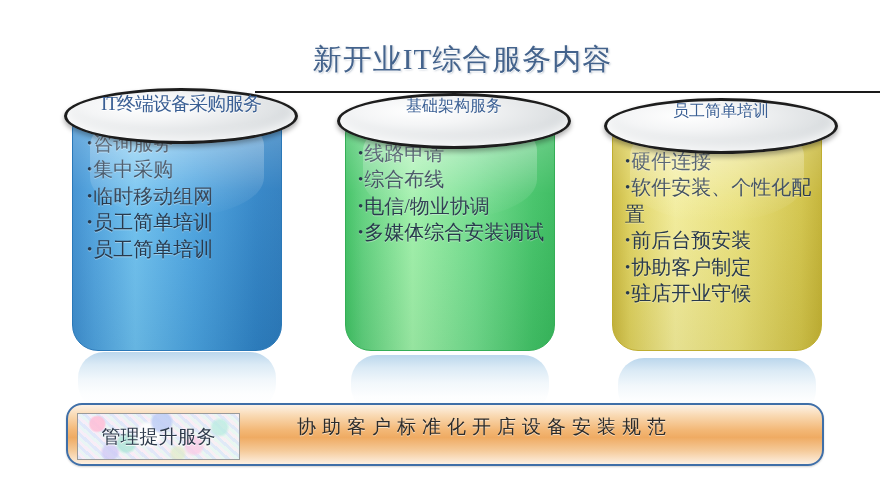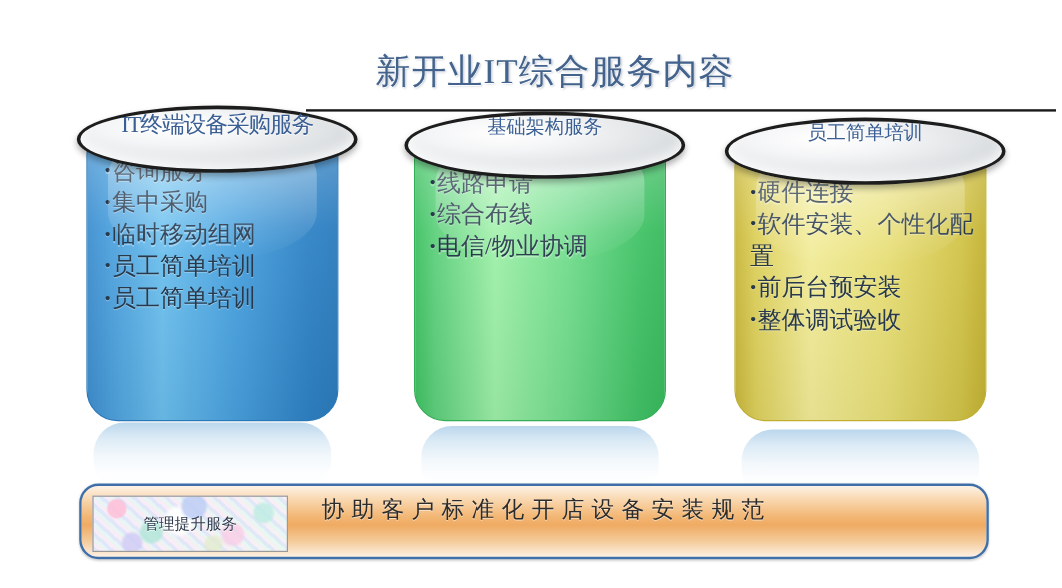--- a/index.html
+++ b/index.html
@@ -145,34 +145,34 @@
       radial-gradient(circle at 52% 18%, rgba(190,205,245,.85) 0 9px, rgba(255,255,255,0) 12px),
       radial-gradient(circle at 72% 70%, rgba(250,205,230,.8) 0 8px, rgba(255,255,255,0) 11px),
       radial-gradient(circle at 88% 30%, rgba(185,235,225,.75) 0 7px, rgba(255,255,255,0) 10px),
       radial-gradient(circle at 20% 85%, rgba(205,200,245,.75) 0 7px, rgba(255,255,255,0) 10px),
       radial-gradient(circle at 62% 88%, rgba(225,235,200,.7) 0 6px, rgba(255,255,255,0) 9px),
       radial-gradient(circle at 44% 45%, rgba(255,255,255,.9) 0 10px, rgba(255,255,255,0) 14px),
       repeating-linear-gradient(42deg, rgba(210,225,250,.55) 0 3px, rgba(255,235,245,.45) 3px 6px, rgba(225,250,240,.5) 6px 9px),
       linear-gradient(135deg,#eef0fb 0%,#f6eef6 50%,#eef6f2 100%);
   }
   .mgmt-box .mgmt-label{
-    font-size:13px;color:#2f3b4c;
+    font-size:19px;color:#2f3b4c;
     text-shadow:0 1px 0 rgba(255,255,255,.9);
     position:relative;z-index:2;
   }
   .bar-lines{
     position:absolute;
     color:#2c2c2c;
     font-size:19px;
     line-height:29px;
     letter-spacing:6px;
     text-shadow:0 1px 0 rgba(255,255,255,.55);
     white-space:nowrap;
   }
-  .bar-lines div{font-family:Liberation Mono, monospace;}
+  .bar-lines div{font-family:Liberation Sans, sans-serif;margin-left:29px;}
 </style>
 </head>
 <body>
 
 <div id="stage">
 
   <div class="title">新开业IT综合服务内容</div>
 
   <div class="top-rule"></div>
 
@@ -195,37 +195,39 @@
   </div>
 
   <div class="col green">
     <div class="reflect" style="left:351px;top:355px;width:198px;height:58px;"></div>
 
     <div class="body-box" style="left:345px;top:108px;width:210px;height:243px;">
       <div class="bullets" style="padding:31px 6px 0 12px;">
         <div class="li"><span class="dot">•</span><span>线路申请</span></div>
         <div class="li"><span class="dot">•</span><span>综合布线</span></div>
         <div class="li"><span class="dot">•</span><span>电信/物业协调</span></div>
+        <div class="li"><span class="dot">•</span><span>多媒体综合安装调试</span></div>
       </div>
     </div>
 
     <div class="ellipse" style="left:337px;top:93px;width:228px;height:50px;">
       <span class="cap">基础架构服务</span>
     </div>
   </div>
 
   <div class="col yellow">
     <div class="reflect" style="left:618px;top:358px;width:198px;height:58px;"></div>
 
     <div class="body-box" style="left:612px;top:113px;width:210px;height:238px;">
       <div class="bullets" style="padding:34px 6px 0 12px;">
         <div class="li"><span class="dot">•</span><span>硬件连接</span></div>
         <div class="li"><span class="dot">•</span><span>软件安装、个性化配置</span></div>
         <div class="li"><span class="dot">•</span><span>前后台预安装</span></div>
-        <div class="li"><span class="dot">•</span><span>整体调试验收</span></div>
+        <div class="li"><span class="dot">•</span><span>协助客户制定</span></div>
+        <div class="li"><span class="dot">•</span><span>驻店开业守候</span></div>
       </div>
     </div>
 
     <div class="ellipse" style="left:604px;top:98px;width:228px;height:50px;">
       <span class="cap">员工简单培训</span>
     </div>
   </div>
 
   <div class="bottom-bar" style="left:66px;top:403px;width:758px;height:63px;">
     <div class="mgmt-box" style="left:9px;top:8px;width:163px;height:47px;">

